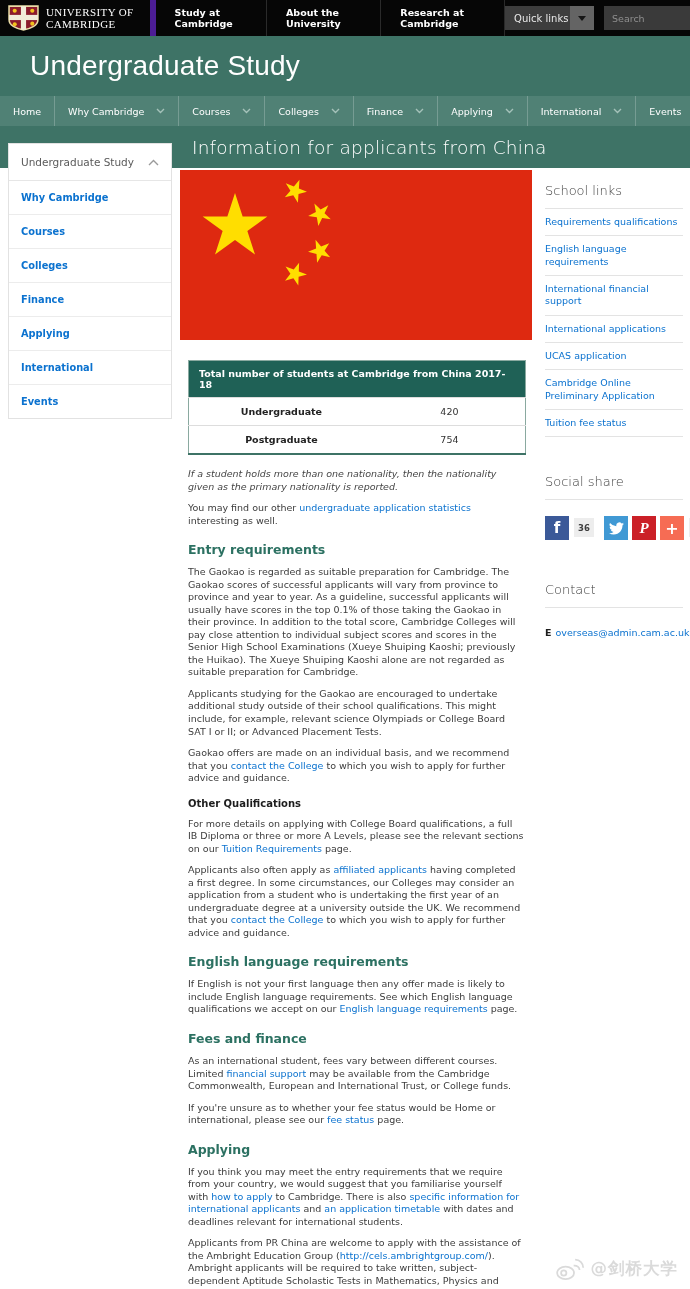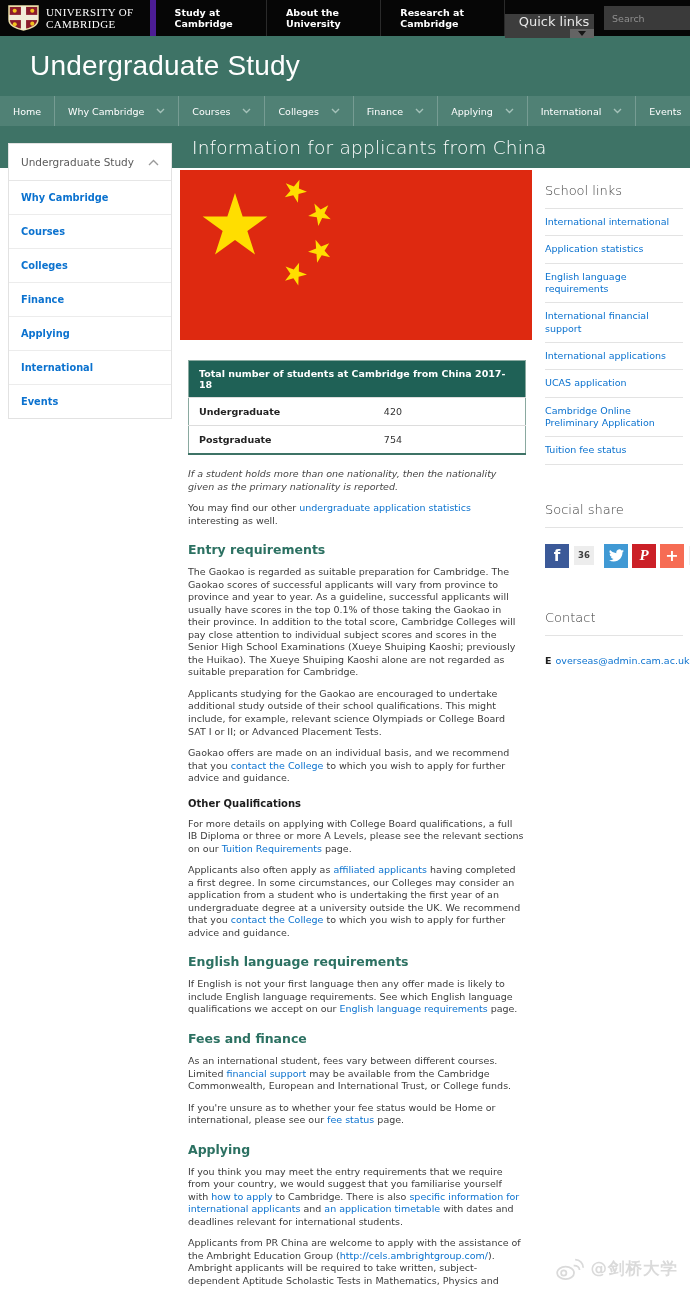--- a/index.html
+++ b/index.html
@@ -7,21 +7,21 @@
   body {
     height:1289px; overflow:hidden; position:relative; background:#fff;
     font-family:"DejaVu Sans","Liberation Sans",sans-serif; color:#3c3c3c;
   }
   
   .topbar{height:36px;background:#060606;display:flex;align-items:stretch;}
   .logo{display:flex;align-items:center;gap:7px;padding:0 16px 0 8px;border-right:6px solid #4c1d95;}
   .logo-text{font-family:"Liberation Serif","DejaVu Serif",serif;color:#fff;font-size:11px;line-height:1.1;letter-spacing:.4px;white-space:nowrap;}
   .topnav{display:flex;align-items:stretch;}
   .topnav-item{display:flex;align-items:center;padding:0 19px;color:#fff;font-size:9.5px;font-weight:bold;border-right:1px solid #2a2a2a;cursor:pointer;}
-  .quick{width:117px;height:24px;margin:14px 10px 6px auto;background:var(--quick_bg,#3d3d3d);display:flex;align-items:center;color:#e8e8e8;font-size:13px;flex-direction:column;}
+  .quick{width:117px;height:24px;margin:6px 10px 6px auto;background:var(--quick_bg,#3d3d3d);display:flex;align-items:center;color:#e8e8e8;font-size:10px;}
   .quick-label{padding-left:9px;}
   .quick-arrow{width:24px;height:24px;background:#646464;margin-left:auto;display:flex;align-items:center;justify-content:center;cursor:pointer;}
   .quick-arrow i{width:0;height:0;border-left:4px solid transparent;border-right:4px solid transparent;border-top:5px solid #161616;}
   .search{width:86px;height:24px;margin:6px 0;background:#3a3a3a;border:0;color:#ccc;padding:0 8px;font-size:9.5px;font-family:inherit;}
   .search::placeholder{color:#8f8f8f;}
   
   .banner{height:60px;background:var(--teal,#3e7366);display:flex;align-items:center;padding-left:30px;}
   .site-title{color:#fff;font-size:28px;font-weight:300;font-family:"Liberation Sans","DejaVu Sans",sans-serif;letter-spacing:.2px;}
   .mainnav{display:flex;height:30px;background:var(--teal_light,#508175);align-items:stretch;font-size:9.5px;color:#fff;}
   .mainnav .item{display:flex;align-items:center;gap:12px;padding:0 13px;border-right:1px solid rgba(255,255,255,.22);cursor:pointer;white-space:nowrap;}
@@ -32,21 +32,21 @@
   .content{display:flex;align-items:flex-start;padding-left:8px;position:relative;}
   .sidecard{width:164px;margin-top:-25px;background:#fff;border:1px solid #e2e2e2;z-index:2;position:relative;}
   .sidecard-head{display:flex;align-items:center;justify-content:space-between;padding:12px 12px;color:#5a5a5a;font-size:10.5px;border-bottom:1px solid #e6e6e6;cursor:pointer;}
   .side-link{display:block;padding:11px 12px;color:var(--link,#0b72cf);font-weight:bold;font-size:9.8px;text-decoration:none;border-bottom:1px solid #ececec;}
   .side-link:last-child{border-bottom:none;}
   
   .main{width:352px;margin-left:8px;}
   .flag{display:block;margin-top:2px;}
   table.stats{width:calc(100% - 14px);margin:20px 6px 0 8px;border-collapse:collapse;border:1px solid #8aa9a0;border-bottom:2px solid var(--teal,#3e7366);font-size:9.5px;}
   table.stats th{background:var(--teal_dark,#1f6156);color:#fff;text-align:left;font-weight:bold;padding:7px 10px;}
-  table.stats td{padding:8px 10px;border-top:1px solid #ddd;color:#333;}
+  table.stats td{padding:8px 10px;border-top:1px solid #ddd;color:#333;text-align:center;}
   table.stats td.lbl{font-weight:bold;color:#222;width:55%;}
   .article p{font-size:9.5px;line-height:1.32;margin:9px 8px 0;color:#3c3c3c;}
   .article p.note{font-style:italic;color:#454545;margin-top:13px;}
   .article h2{color:var(--heading,#2c7162);font-size:12.5px;font-weight:bold;margin:15px 8px 0;}
   .article h3{color:#1d1d1d;font-size:10px;font-weight:bold;margin:13px 8px 0;}
   .article a, .contact-row a{color:var(--link,#0b72cf);text-decoration:none;}
   
   .right{width:138px;margin-left:13px;font-size:9.5px;}
   .panel-title{font-size:13px;color:#3f3f3f;font-weight:300;padding:15px 0 10px;border-bottom:1px solid #e3e3e3;}
   .rel-link{display:block;padding:7px 0;color:var(--link,#0b72cf);text-decoration:none;border-bottom:1px solid #e3e3e3;line-height:1.3;}
@@ -227,22 +227,21 @@
         <p>If you're unsure as to whether your fee status would be Home or international, please see our <a href="#">fee status</a> page.</p>
         <h2>Applying</h2>
         <p>If you think you may meet the entry requirements that we require from your country, we would suggest that you familiarise yourself with <a href="#">how to apply</a> to Cambridge. There is also <a href="#">specific information for international applicants</a> and <a href="#">an application timetable</a> with dates and deadlines relevant for international students.</p>
         <p>Applicants from PR China are welcome to apply with the assistance of the Ambright Education Group (<a href="#">http://cels.ambrightgroup.com/</a>). Ambright applicants will be required to take written, subject-dependent Aptitude Scholastic Tests in Mathematics, Physics and English at centres in China. These are used, when available, as part of the selection criteria for the China (Shanghai) overseas interview scheme.</p>
       </div>
   </div>
 
   <div class="right">
     <div class="panel-title">School links</div>
     <nav>
-        <a class="rel-link" href="#">International international</a>
-        <a class="rel-link" href="#">Application statistics</a>
+        <a class="rel-link" href="#">Requirements qualifications</a>
         <a class="rel-link" href="#">English language requirements</a>
         <a class="rel-link" href="#">International financial support</a>
         <a class="rel-link" href="#">International applications</a>
         <a class="rel-link" href="#">UCAS application</a>
         <a class="rel-link" href="#">Cambridge Online Preliminary Application</a>
         <a class="rel-link" href="#">Tuition fee status</a>
       </nav>
 
     <div class="panel-title social-title">Social share</div>
     <div class="social-row">

